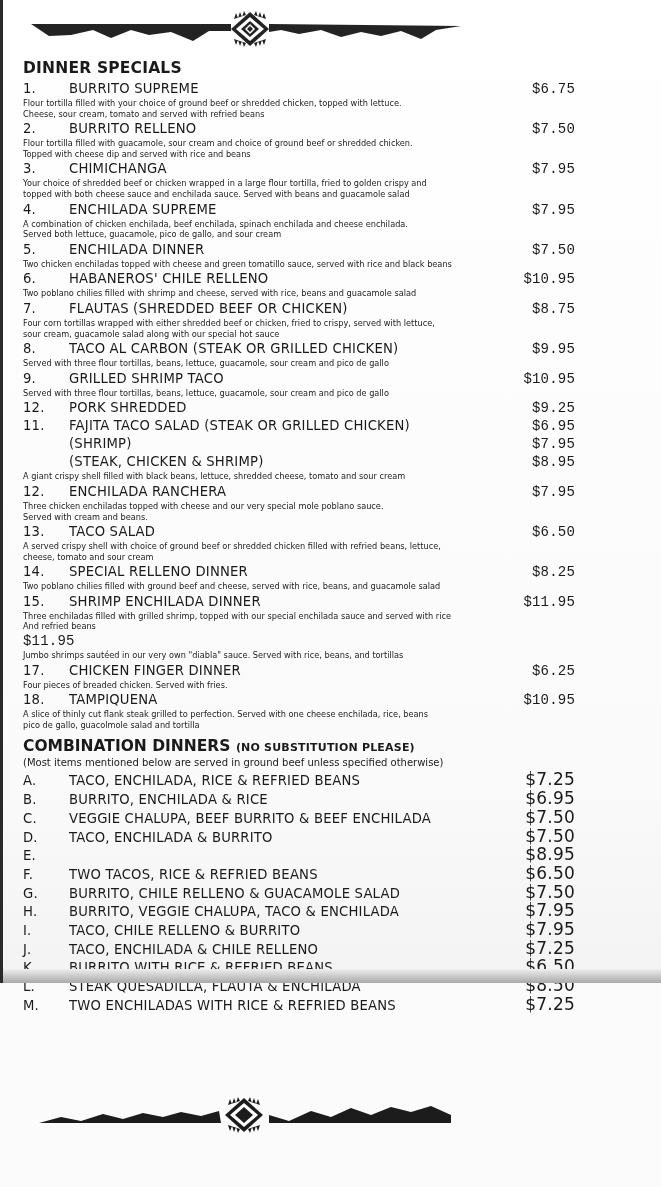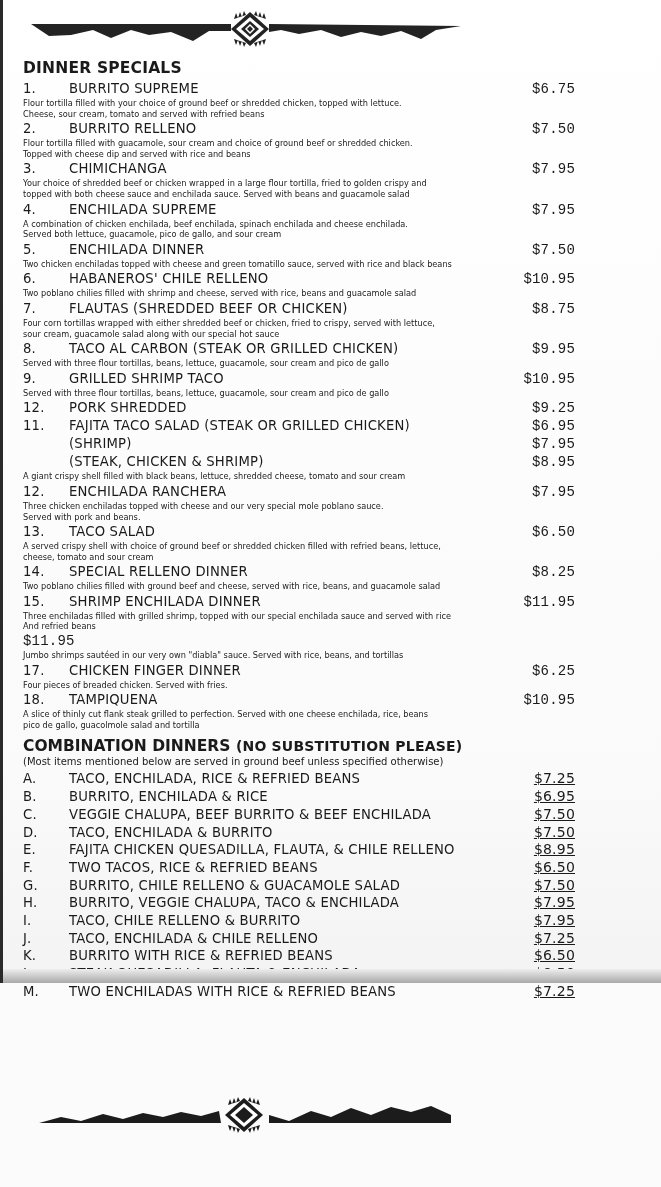--- a/index.html
+++ b/index.html
@@ -44,29 +44,29 @@
   .sub-head .num { visibility:hidden; }
   .desc {
     font-size:8.2px; line-height:10.6px; color:#222;
     margin:0 0 1px 0; padding-right:10px;
   }
   .item { margin-bottom:0px; }
 
   .combo-title {
     margin-top:7px; font-weight:bold; font-size:15.5px; line-height:19px;
   }
-  .combo-title .note { font-size:14px; font-weight:bold; letter-spacing:0.2px; }
+  .combo-title .note { font-size:11px; font-weight:bold; letter-spacing:0.2px; }
   .combo-note { font-size:10px; line-height:11px; margin-bottom:3px; }
   .combo-row {
     display:flex; justify-content:space-between; align-items:baseline;
     font-size:13.2px; line-height:17.7px; letter-spacing:0.2px;
   }
   .combo-row .lhs { display:flex; }
   .combo-row .letter { width:46px; }
-  .combo-row .price { font-size:14px;text-decoration:underline; }
+  .combo-row .price { font-size:17px; }
 </style>
 </head>
 <body>
 
 <div class="page">
 
   <div class="border-deco top-deco">
     <svg viewBox="0 0 430 40" xmlns="http://www.w3.org/2000/svg">
       <polygon fill="#232323" points="0,16 200,16 200,23 178,23 162,33 140,24 118,27 100,22 80,30 62,22 40,27 18,28"></polygon>
       <polygon fill="#232323" points="238,16 430,18 405,22 390,31 370,23 350,28 330,24 310,29 290,22 268,26 250,22 238,24"></polygon>
@@ -235,21 +235,21 @@
         <div class="item">
           <div class="item-head">
             <span class="lhs">
               <span class="num">12.</span>
               <span class="name">ENCHILADA RANCHERA</span>
             </span>
             <span class="price">$7.95</span>
           </div>
           <div class="desc">
             <div>Three chicken enchiladas topped with cheese and our very special mole poblano sauce.</div>
-            <div>Served with pork and beans.</div>
+            <div>Served with cream and beans.</div>
           </div>
         </div>
         <div class="item">
           <div class="item-head">
             <span class="lhs">
               <span class="num">13.</span>
               <span class="name">TACO SALAD</span>
             </span>
             <span class="price">$6.50</span>
           </div>
@@ -348,21 +348,20 @@
         <div class="combo-row">
           <span class="lhs">
             <span class="letter">D.</span>
             <span class="name">TACO, ENCHILADA &amp; BURRITO</span>
           </span>
           <span class="price">$7.50</span>
         </div>
         <div class="combo-row">
           <span class="lhs">
             <span class="letter">E.</span>
-            <span class="name">FAJITA CHICKEN QUESADILLA, FLAUTA, &amp; CHILE RELLENO</span>
           </span>
           <span class="price">$8.95</span>
         </div>
         <div class="combo-row">
           <span class="lhs">
             <span class="letter">F.</span>
             <span class="name">TWO TACOS, RICE &amp; REFRIED BEANS</span>
           </span>
           <span class="price">$6.50</span>
         </div>

